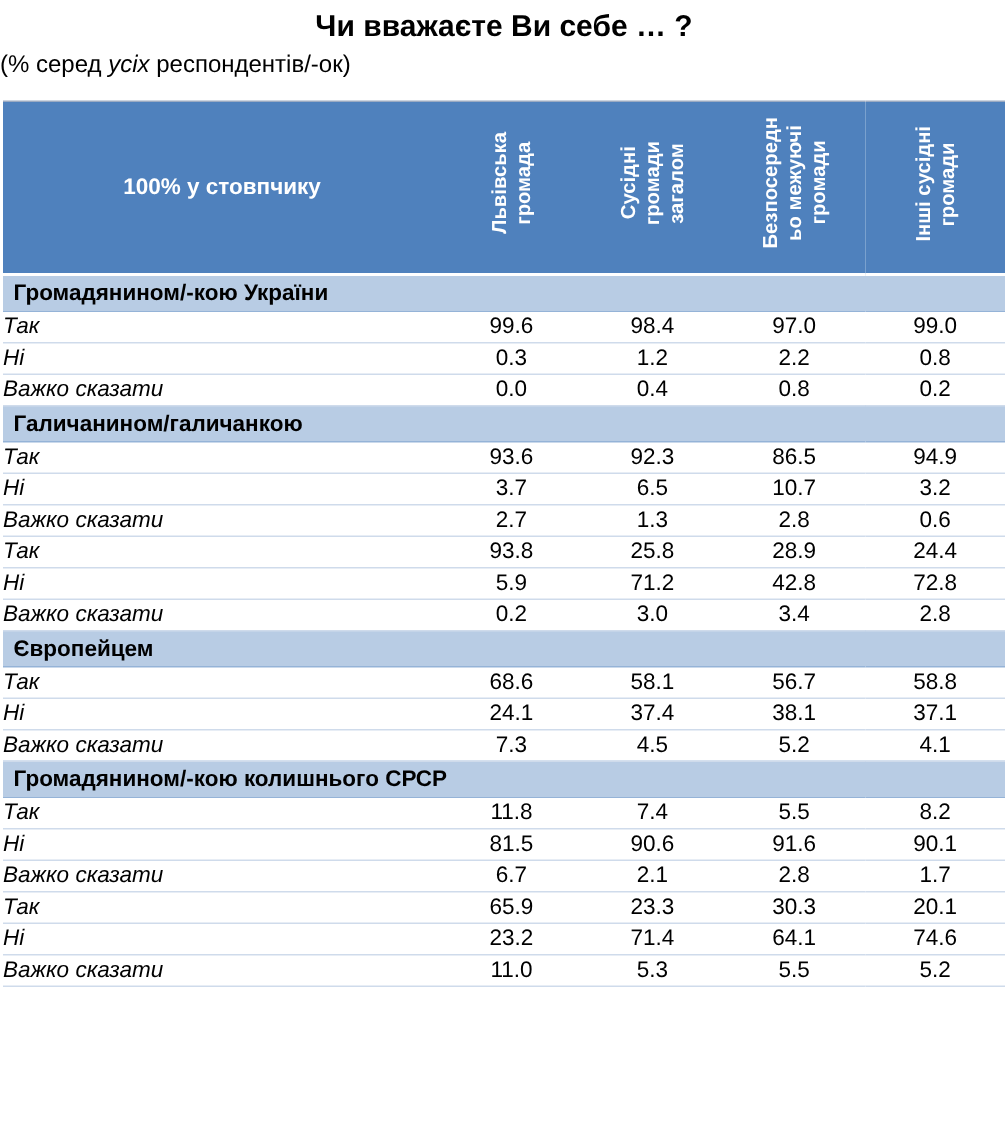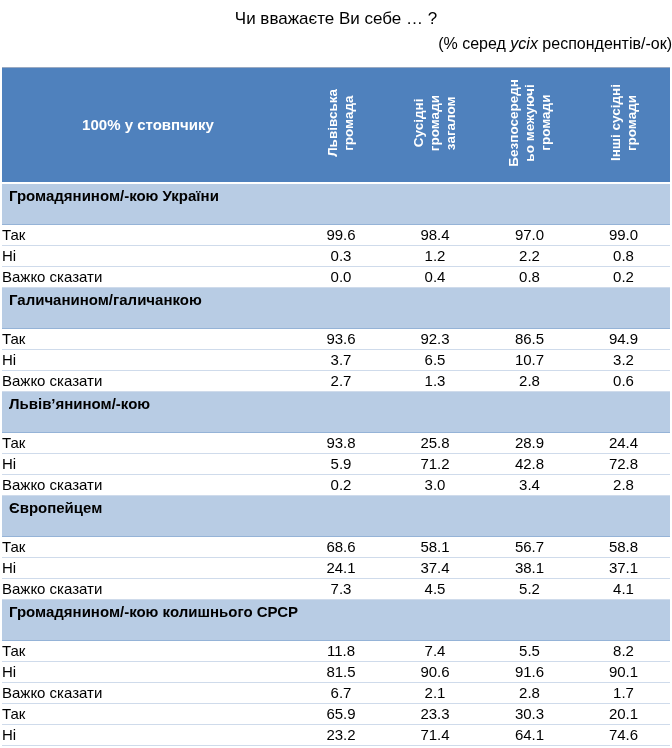--- a/index.html
+++ b/index.html
@@ -1,20 +1,20 @@
 <!DOCTYPE html>
 <html style="--header_bg: #4f81bd; --header_text: #ffffff; --section_bg: #b8cce4; --section_line: #95b3d7; --row_line: #cfdbeb;"><head>
 <meta charset="utf-8">
 <style>
   * { box-sizing: border-box; }
   body { margin: 0; background: #fff; font-family: "Liberation Sans", sans-serif; color: #000; }
   .page { width: 672px; height: 748px; background: #fff; padding-top: 8px; overflow: hidden; }
 
-  .title { text-align: center; font-weight: normal; font-size: 17px; line-height: 21px; margin: 0 0 5px 0; }
-  .subtitle { text-align: right; font-size: 16px; line-height: 20px; margin: 0 0 13px 0; }
+  .title { text-align: center; font-weight: bold; font-size: 20px; line-height: 21px; margin: 0 0 5px 0; }
+  .subtitle { text-align: left; font-size: 16px; line-height: 20px; margin: 0 0 13px 0; }
   .subtitle em { font-style: italic; }
 
   table.results { width: 668px; margin: 0 auto; border-collapse: collapse; table-layout: fixed; }
 
   thead th {
     background: var(--header_bg, #4f81bd);
     color: var(--header_text, #ffffff);
     font-weight: bold;
     height: 115px;
     vertical-align: middle;
@@ -32,33 +32,33 @@
     font-size: 13.5px;
     line-height: 16px;
     text-align: center;
   }
 
   td.section-title {
     background: var(--section_bg, #b8cce4);
     font-weight: bold;
     font-size: 15px;
     line-height: 19px;
-    padding: 2px 4px 19px 7px;
+    padding: 2px 4px 2px 7px;
     border-top: 1px solid #eef3f9;
     border-bottom: 1px solid var(--section_line, #95b3d7);
     white-space: pre-line;
   }
   tr.datarow td {
     font-size: 15px;
     height: 21px;
     padding: 0;
     border-bottom: 1px solid var(--row_line, #cfdbeb);
     vertical-align: middle;
   }
-  td.lab { text-align: left; padding-left: 7px; }
+  td.lab { text-align: left; padding-left: 7px; font-style: italic; }
   td.val { text-align: center; }
 </style>
 </head>
 <body>
 
 <div class="page">
 
   <div class="title">Чи вважаєте Ви себе … ?</div>
   <div class="subtitle"><span>(% серед </span><em>усіх</em><span> респондентів/-ок)</span></div>
 
@@ -130,23 +130,20 @@
         <td class="val">3.2</td>
       </tr>
       <tr class="datarow">
         <td class="lab">Важко сказати</td>
         <td class="val">2.7</td>
         <td class="val">1.3</td>
         <td class="val">2.8</td>
         <td class="val">0.6</td>
       </tr>
 
-      <tr class="section">
-        <td colspan="5" class="section-title">Львів’янином/-кою</td>
-      </tr>
       <tr class="datarow">
         <td class="lab">Так</td>
         <td class="val">93.8</td>
         <td class="val">25.8</td>
         <td class="val">28.9</td>
         <td class="val">24.4</td>
       </tr>
       <tr class="datarow">
         <td class="lab">Ні</td>
         <td class="val">5.9</td>

